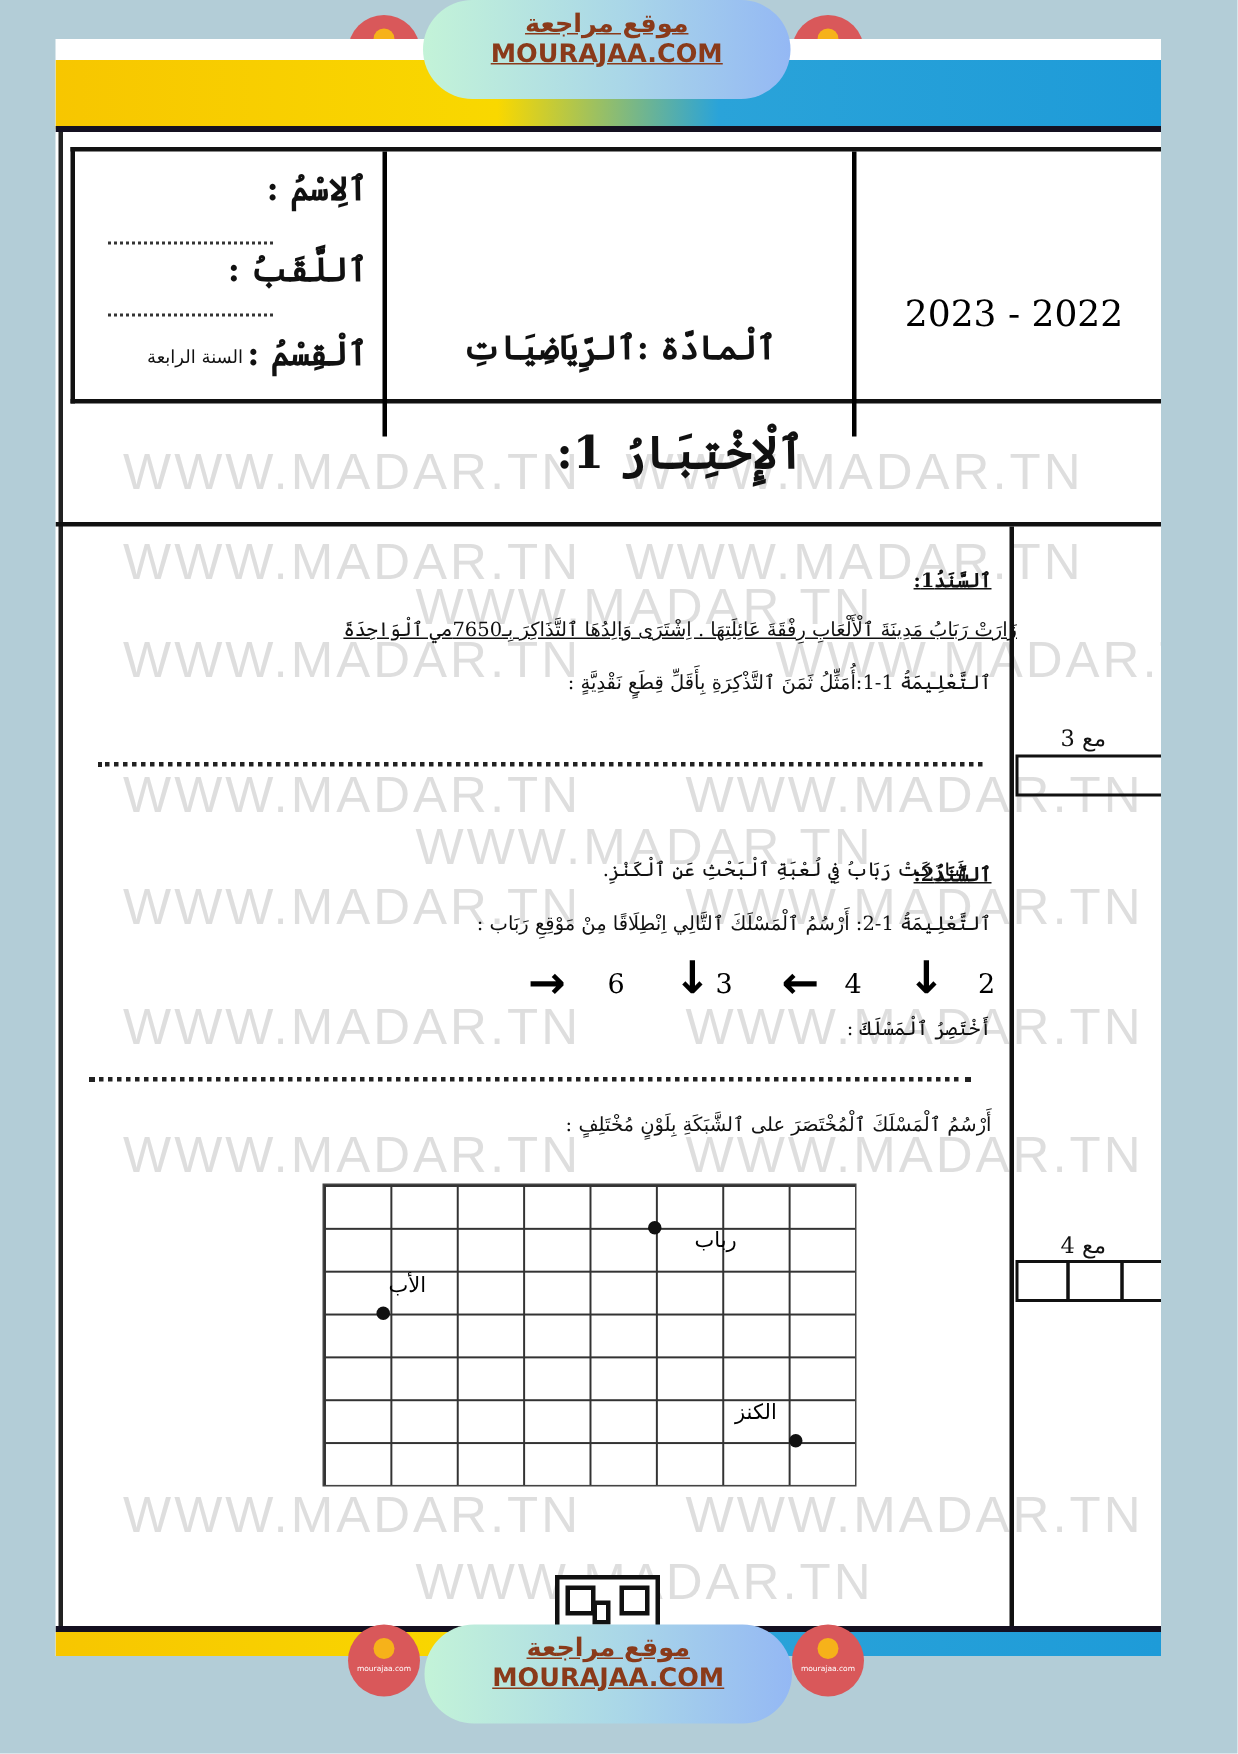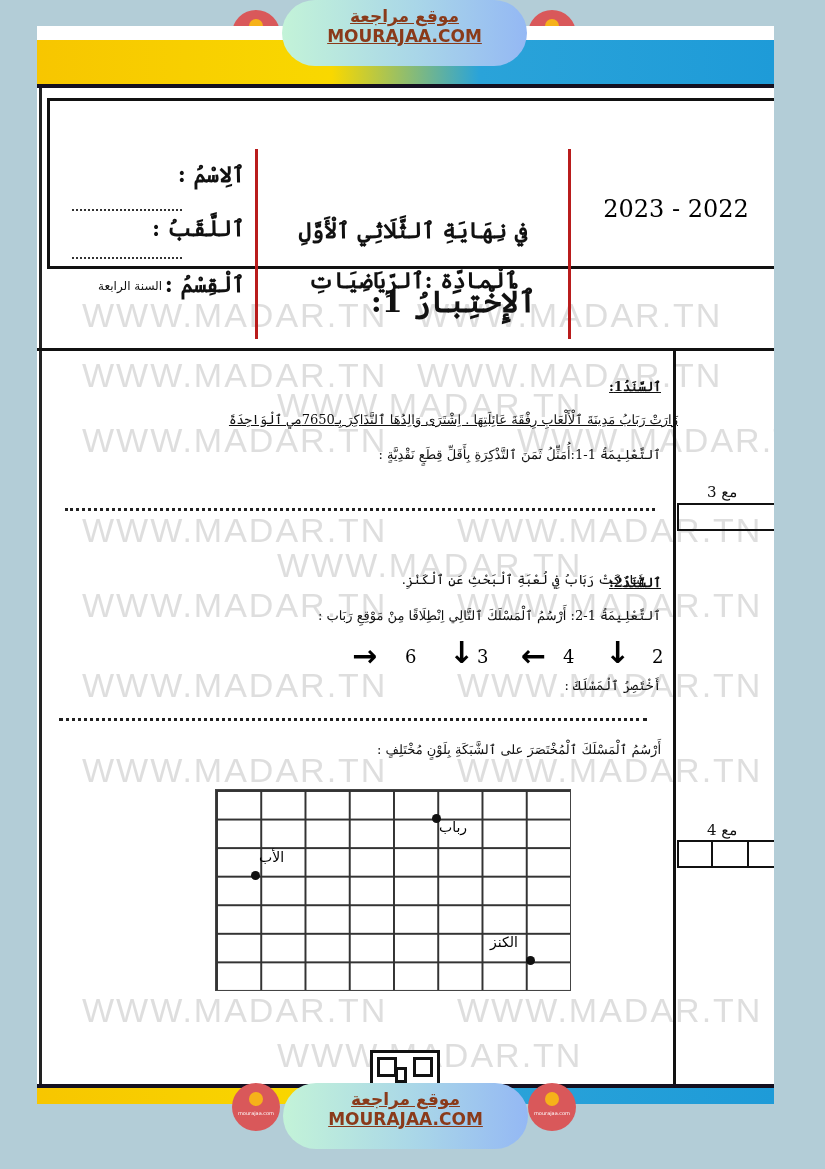--- a/index.html
+++ b/index.html
@@ -9,21 +9,21 @@
   .topbar{position:absolute;left:0;top:14px;width:737px;height:46px;
           background:linear-gradient(90deg,#f7c600 0%,#f9d800 40%,#2aa3d9 60%,#1e9bd8 100%);}
   .topbar-line{position:absolute;left:0;top:58px;width:737px;height:4px;background:#141020;}
   .botbar{position:absolute;left:0;top:1062px;width:737px;height:16px;
           background:linear-gradient(90deg,#f7c600 0%,#f9d800 40%,#2aa3d9 60%,#1e9bd8 100%);}
   .botbar-line{position:absolute;left:0;top:1058px;width:737px;height:4px;background:#141020;}
   .frame-left{position:absolute;left:2px;top:62px;width:3px;height:996px;background:#222;}
   .watermark{position:absolute;color:rgba(160,160,160,0.35);font-family:"Liberation Sans",sans-serif;
              font-size:34px;letter-spacing:2px;white-space:nowrap;pointer-events:none;}
   .header{position:absolute;left:10px;top:72px;width:740px;height:165px;border:3px solid #111;border-right:none;}
-  .hcell{position:absolute;top:0;height:190px;border-right:3px solid #b91c1c;margin-top:48px;}
+  .hcell{position:absolute;top:0;height:190px;border-right:3px solid #000000;}
   .ar{direction:rtl;font-family:"DejaVu Serif",serif;color:#111;}
   .exam-title{position:absolute;left:0;width:737px;top:258px;text-align:center;font-size:30px;font-weight:bold;margin-left:48px;}
   .hr{position:absolute;left:0;width:737px;height:3px;background:#111;}
   .vline{position:absolute;width:3px;background:#111;}
   .para{position:absolute;font-size:13px;white-space:nowrap;}
   .dots{position:absolute;border-bottom:3px dotted #222;height:0;}
   .grid{position:absolute;left:178px;top:763px;width:354px;height:200px;border:1px solid #444;
         background-image:linear-gradient(#333 1.5px,transparent 1.5px),linear-gradient(90deg,#333 1.5px,transparent 1.5px);
         background-size:44.25px 28.57px;}
   .dot{position:absolute;width:9px;height:9px;border-radius:50%;background:#111;}
@@ -81,21 +81,20 @@
   <div class="header">
     <div class="hcell" style="left:0;width:205px;">
       <div class="ar" style="position:absolute;right:10px;top:12px;font-size:22px;font-weight:bold;">ٱلِاسْمُ :</div>
       <div class="dots" style="left:22px;top:60px;width:110px;border-bottom:2px dotted #333;"></div>
       <div class="ar" style="position:absolute;right:10px;top:66px;font-size:22px;font-weight:bold;">ٱللَّقَبُ :</div>
       <div class="dots" style="left:22px;top:108px;width:110px;border-bottom:2px dotted #333;"></div>
       <div class="ar" style="position:absolute;right:10px;top:122px;font-size:22px;font-weight:bold;">ٱلْقِسْمُ :</div>
       <div class="ar" style="position:absolute;left:48px;top:130px;font-size:12px;font-family:'DejaVu Sans',sans-serif;">السنة الرابعة</div>
     </div>
     <div class="hcell" style="left:208px;width:310px;">
-      <div class="ar" style="position:absolute;left:0;width:310px;top:68px;text-align:center;font-size:22px;font-weight:bold;">في نِهَايَةِ ٱلثَّلَاثِي ٱلْأَوَّلِ</div>
       <div class="ar" style="position:absolute;left:0;width:310px;top:118px;text-align:center;font-size:22px;font-weight:bold;">ٱلْمادّة :ٱلرِّيَاضِيَاتِ</div>
     </div>
     <div style="position:absolute;left:521px;top:0;width:220px;height:165px;">
       <div style="position:absolute;left:0;width:210px;top:94px;text-align:center;font-size:24px;font-family:'DejaVu Serif',serif;">2023 - 2022</div>
     </div>
   </div>
 
   <div class="exam-title ar">ٱلْإِخْتِبَارُ 1:</div>
   <div class="hr" style="top:322px;"></div>
 
@@ -120,21 +119,21 @@
   <div class="arrow" style="left:412px;top:612px;">↓</div>
   <div class="num" style="left:368px;top:620px;">6</div>
   <div class="arrow" style="left:315px;top:615px;">→</div>
 
   <div class="para ar" style="right:113px;top:652px;">أَخْتَصِرُ ٱلْمَسْلَكَ :</div>
   <div class="dots" style="left:22px;top:692px;width:588px;"></div>
   <div class="para ar" style="right:113px;top:716px;">أَرْسُمُ ٱلْمَسْلَكَ ٱلْمُخْتَصَرَ على ٱلشَّبَكَةِ بِلَوْنٍ مُخْتَلِفٍ :</div>
 
   <div class="grid"></div>
   <div class="dot" style="left:395px;top:788px;"></div>
-  <div class="gl" style="left:402px;top:793px;">رباب</div>
+  <div class="gl" style="left:402px;top:793px;padding-left:24px;">رباب</div>
   <div class="dot" style="left:214px;top:845px;"></div>
   <div class="gl" style="left:222px;top:823px;">الأب</div>
   <div class="dot" style="left:489px;top:930px;"></div>
   <div class="gl" style="left:453px;top:908px;">الكنز</div>
 
   <div class="ar" style="position:absolute;left:670px;top:795px;font-size:15px;">مع 4</div>
   <div class="mbox" style="left:640px;top:814px;width:32px;"></div>
   <div class="mbox" style="left:674px;top:814px;width:34px;"></div>
   <div class="mbox" style="left:710px;top:814px;width:30px;"></div>
 

